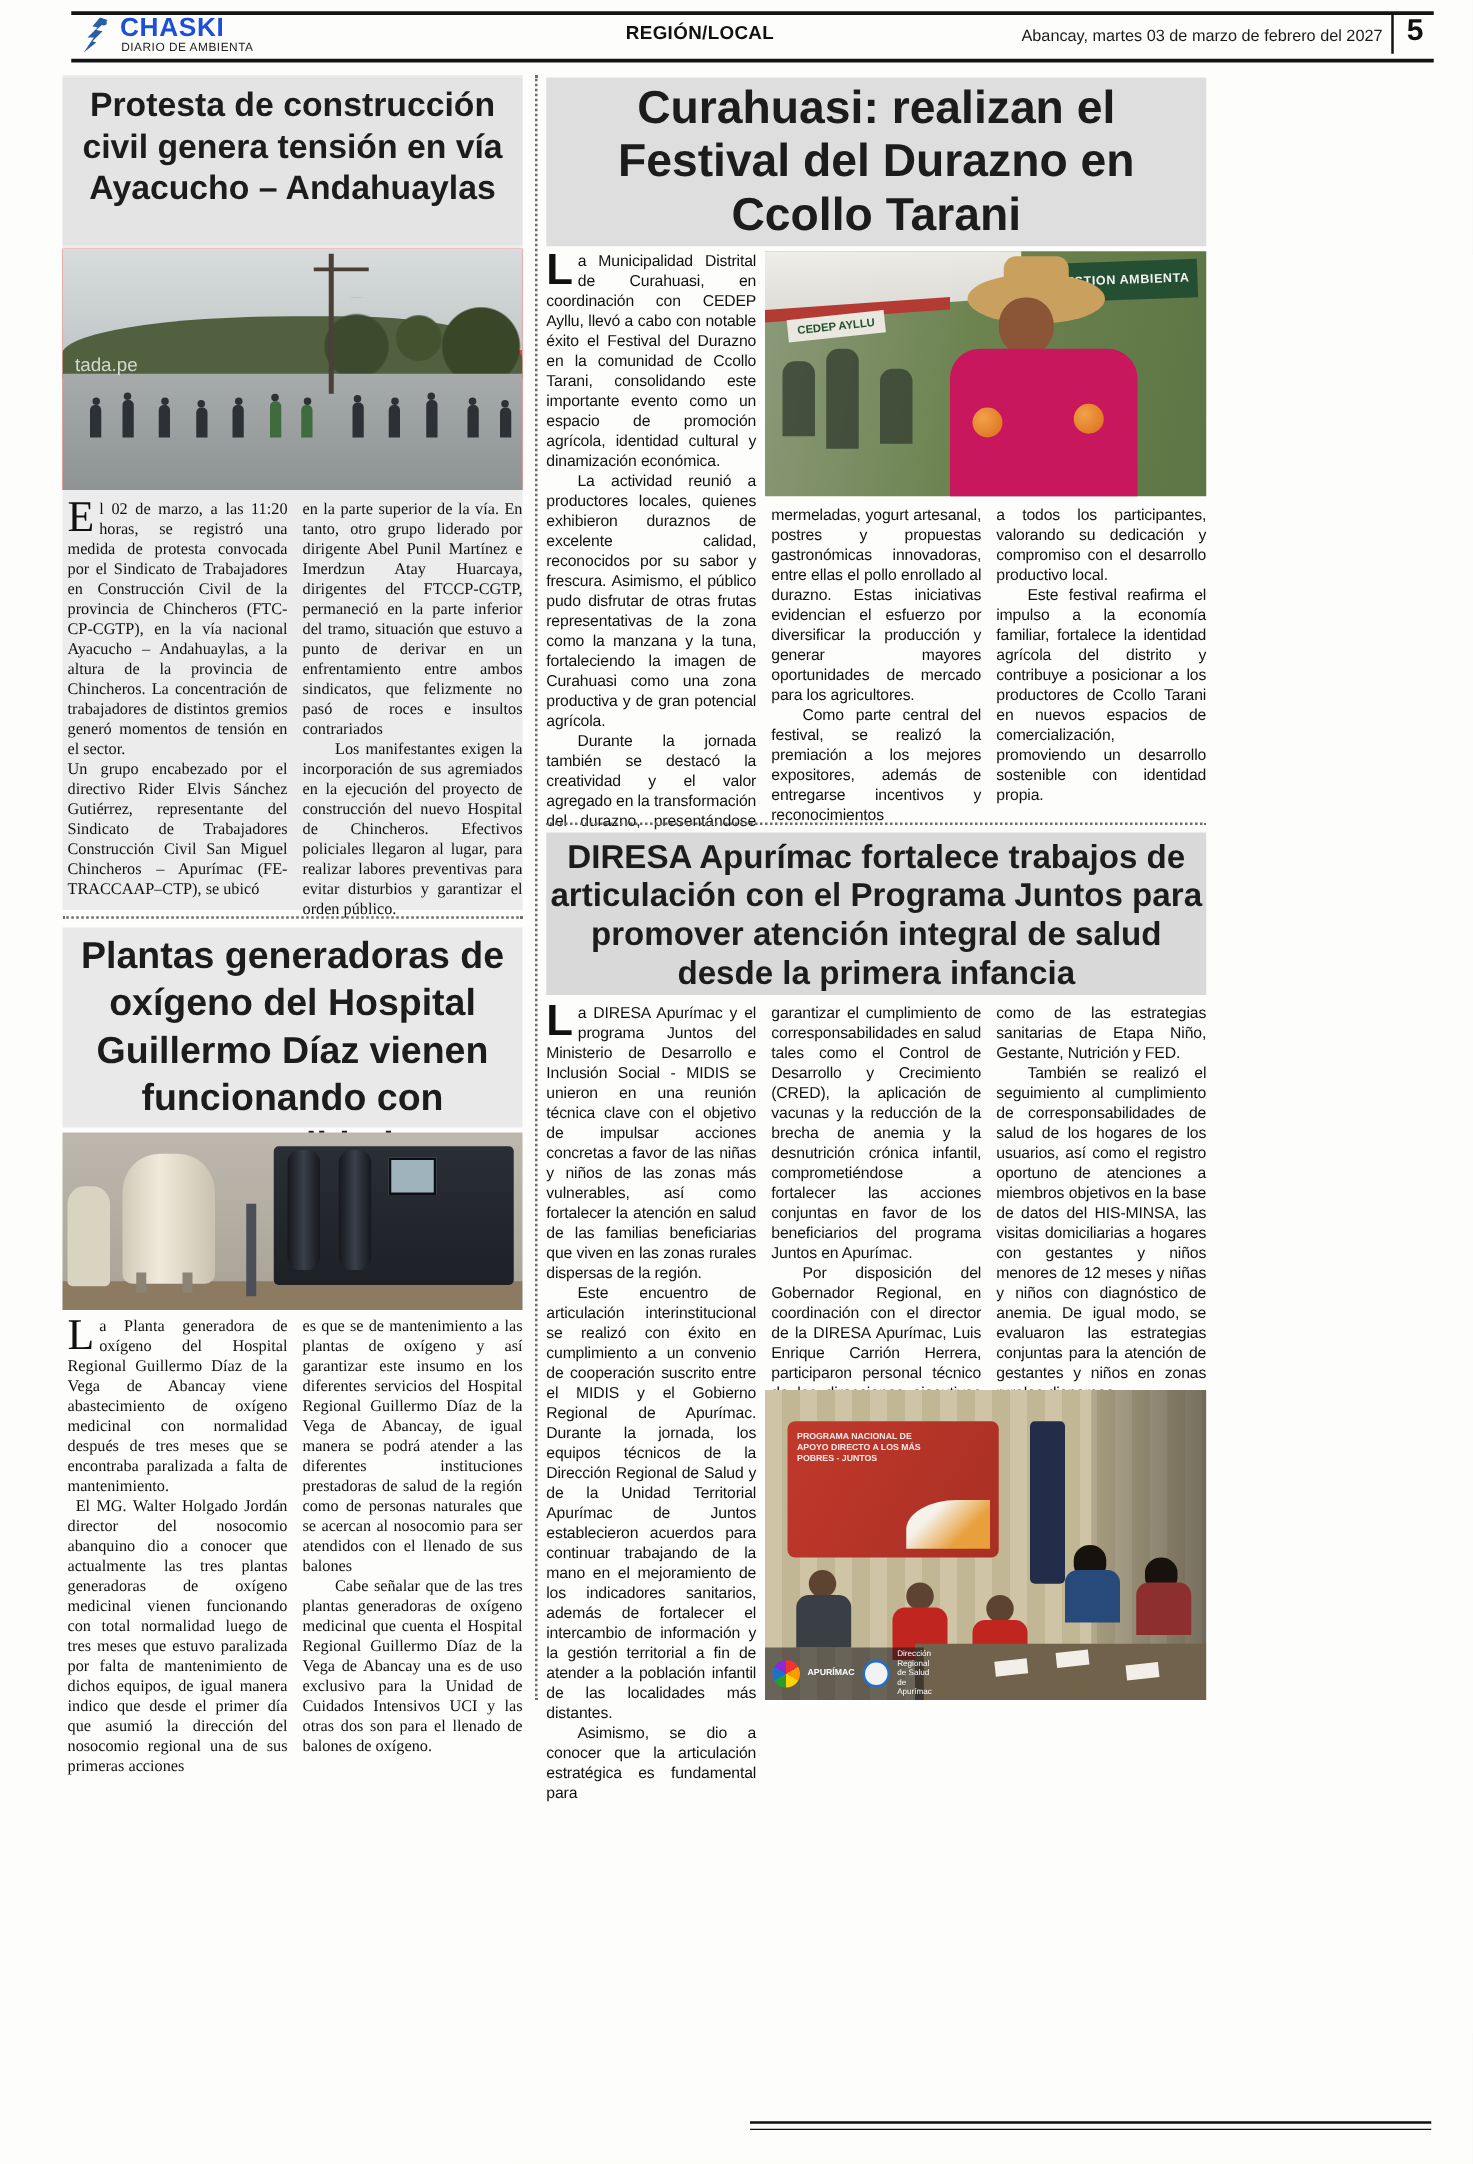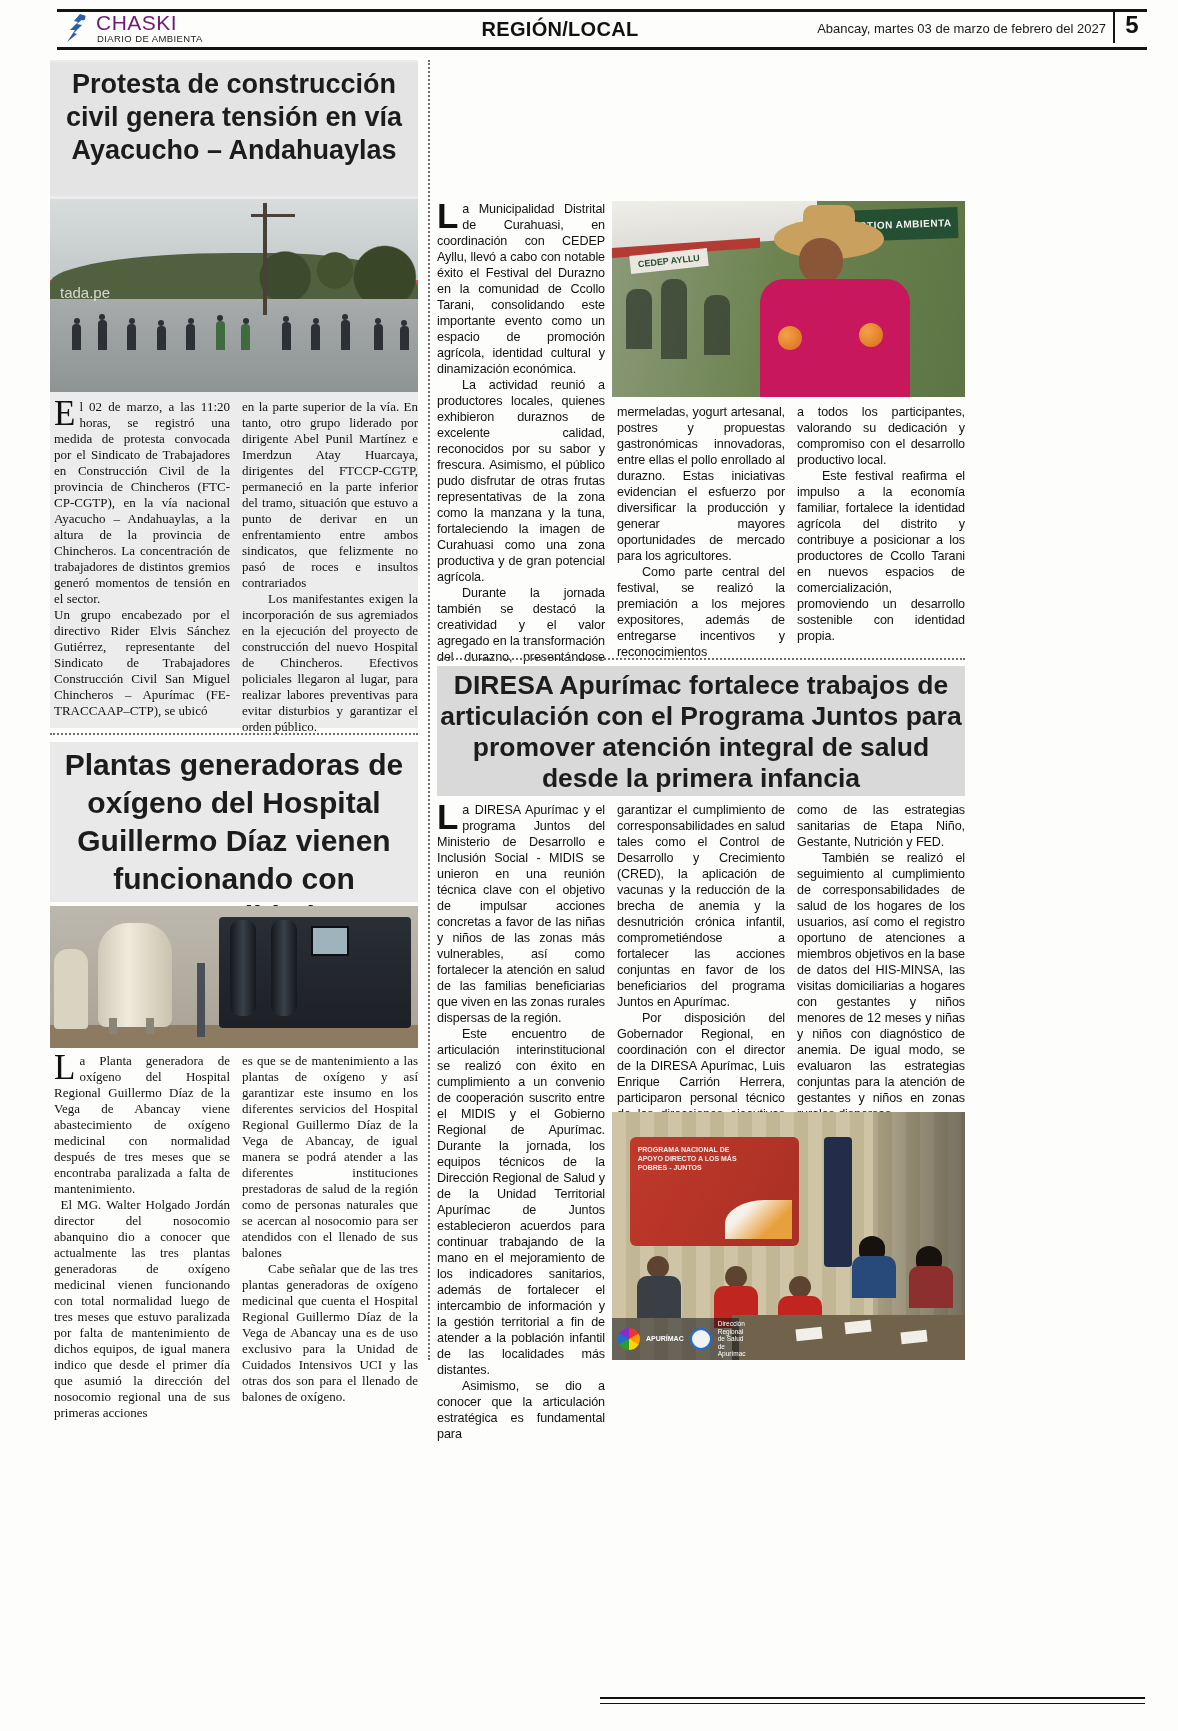--- a/index.html
+++ b/index.html
@@ -3,25 +3,25 @@
 <meta charset="utf-8">
 <style>
   html,body{margin:0;padding:0;background:#f6f6f4;}
   #page{position:relative;width:1178px;height:1731px;background:#fdfdfc;margin:0 auto;
         font-family:"Liberation Sans",sans-serif;color:#111;overflow:hidden;}
 
   
   .rule{position:absolute;background:#141414;}
   #rule-top{left:57px;top:9px;width:1090px;height:3px;}
   #rule-bottom{left:57px;top:47px;width:1090px;height:3px;}
-  #brand{position:absolute;left:96px;top:11px;font-size:21px;font-weight:normal;letter-spacing:.5px;color:#701a75;}
+  #brand{position:absolute;left:96px;top:11px;font-size:21px;font-weight:bold;letter-spacing:.5px;color:#1d4ed8;}
   #brand-sub{position:absolute;left:97px;top:33px;font-size:9.5px;letter-spacing:.4px;color:#222;}
   #logo{position:absolute;left:60px;top:12px;width:32px;height:32px;}
   #section{position:absolute;left:440px;top:18px;width:240px;text-align:center;
-           font-size:20px;font-weight:bold;letter-spacing:.3px;}
+           font-size:15px;font-weight:bold;letter-spacing:.3px;}
   #dateline{position:absolute;left:800px;width:306px;top:21px;font-size:13px;text-align:right;color:#1b1b1b;}
   #pagenum-divider{position:absolute;left:1113px;top:12px;width:2px;height:31px;background:#141414;}
   #pagenum{position:absolute;left:1117px;top:11px;width:30px;text-align:center;font-size:24px;font-weight:bold;}
 
   
   .headline{position:absolute;text-align:center;font-weight:bold;color:#1c1c1c;background:#e4e4e4;}
   .col{position:absolute;text-align:justify;}
   .col .txt{white-space:pre-line;}
   .serif{font-family:"Liberation Serif",serif;font-size:13px;line-height:16px;}
   .sans{font-family:"Liberation Sans",sans-serif;font-size:12.6px;line-height:16px;letter-spacing:-.1px;}
@@ -173,20 +173,21 @@
     <span class="dropcap">L</span><span class="txt">a Planta generadora de oxígeno del Hospital Regional Guillermo Díaz de la Vega de Abancay viene abastecimiento de oxígeno medicinal con normalidad después de tres meses que se encontraba paralizada a falta de mantenimiento.
  El MG. Walter Holgado Jordán director del nosocomio abanquino dio a conocer que actualmente las tres plantas generadoras de oxígeno medicinal vienen funcionando con total normalidad luego de tres meses que estuvo paralizada por falta de mantenimiento de dichos equipos, de igual manera indico que desde el primer día que asumió la dirección del nosocomio regional una de sus primeras acciones</span>
   </div>
   <div class="col serif" style="left:242px;top:1053px;width:176px;height:330px;">
     <span class="txt">es que se de mantenimiento a las plantas de oxígeno y así garantizar este insumo en los diferentes servicios del Hospital Regional Guillermo Díaz de la Vega de Abancay, de igual manera se podrá atender a las diferentes instituciones prestadoras de salud de la región como de personas naturales que se acercan al nosocomio para ser atendidos con el llenado de sus balones
   Cabe señalar que de las tres plantas generadoras de oxígeno medicinal que cuenta el Hospital Regional Guillermo Díaz de la Vega de Abancay una es de uso exclusivo para la Unidad de Cuidados Intensivos UCI y las otras dos son para el llenado de balones de oxígeno.</span>
   </div>
 
   <div class="dotted-v" style="left:428px;top:60px;height:1300px;"></div>
 
+  <div class="headline" style="left:437px;top:62px;width:528px;height:135px;font-size:37px;line-height:43px;padding-top:2px;box-sizing:border-box;background:#dedede;">Curahuasi: realizan el Festival del Durazno en Ccollo Tarani</div>
 
   <div id="photo-durazno" class="photo" style="left:612px;top:201px;width:353px;height:196px;">
     <div class="tent"></div>
     <div class="tentstripe"></div>
     <div class="banner-right">GESTION AMBIENTA</div>
     <div class="banner-left">CEDEP AYLLU</div>
     <span class="sil" style="left:4%;top:45%"></span>
     <span class="sil" style="left:14%;top:40%;height:80px"></span>
     <span class="sil" style="left:26%;top:48%"></span>
     <div class="hattop"></div>

